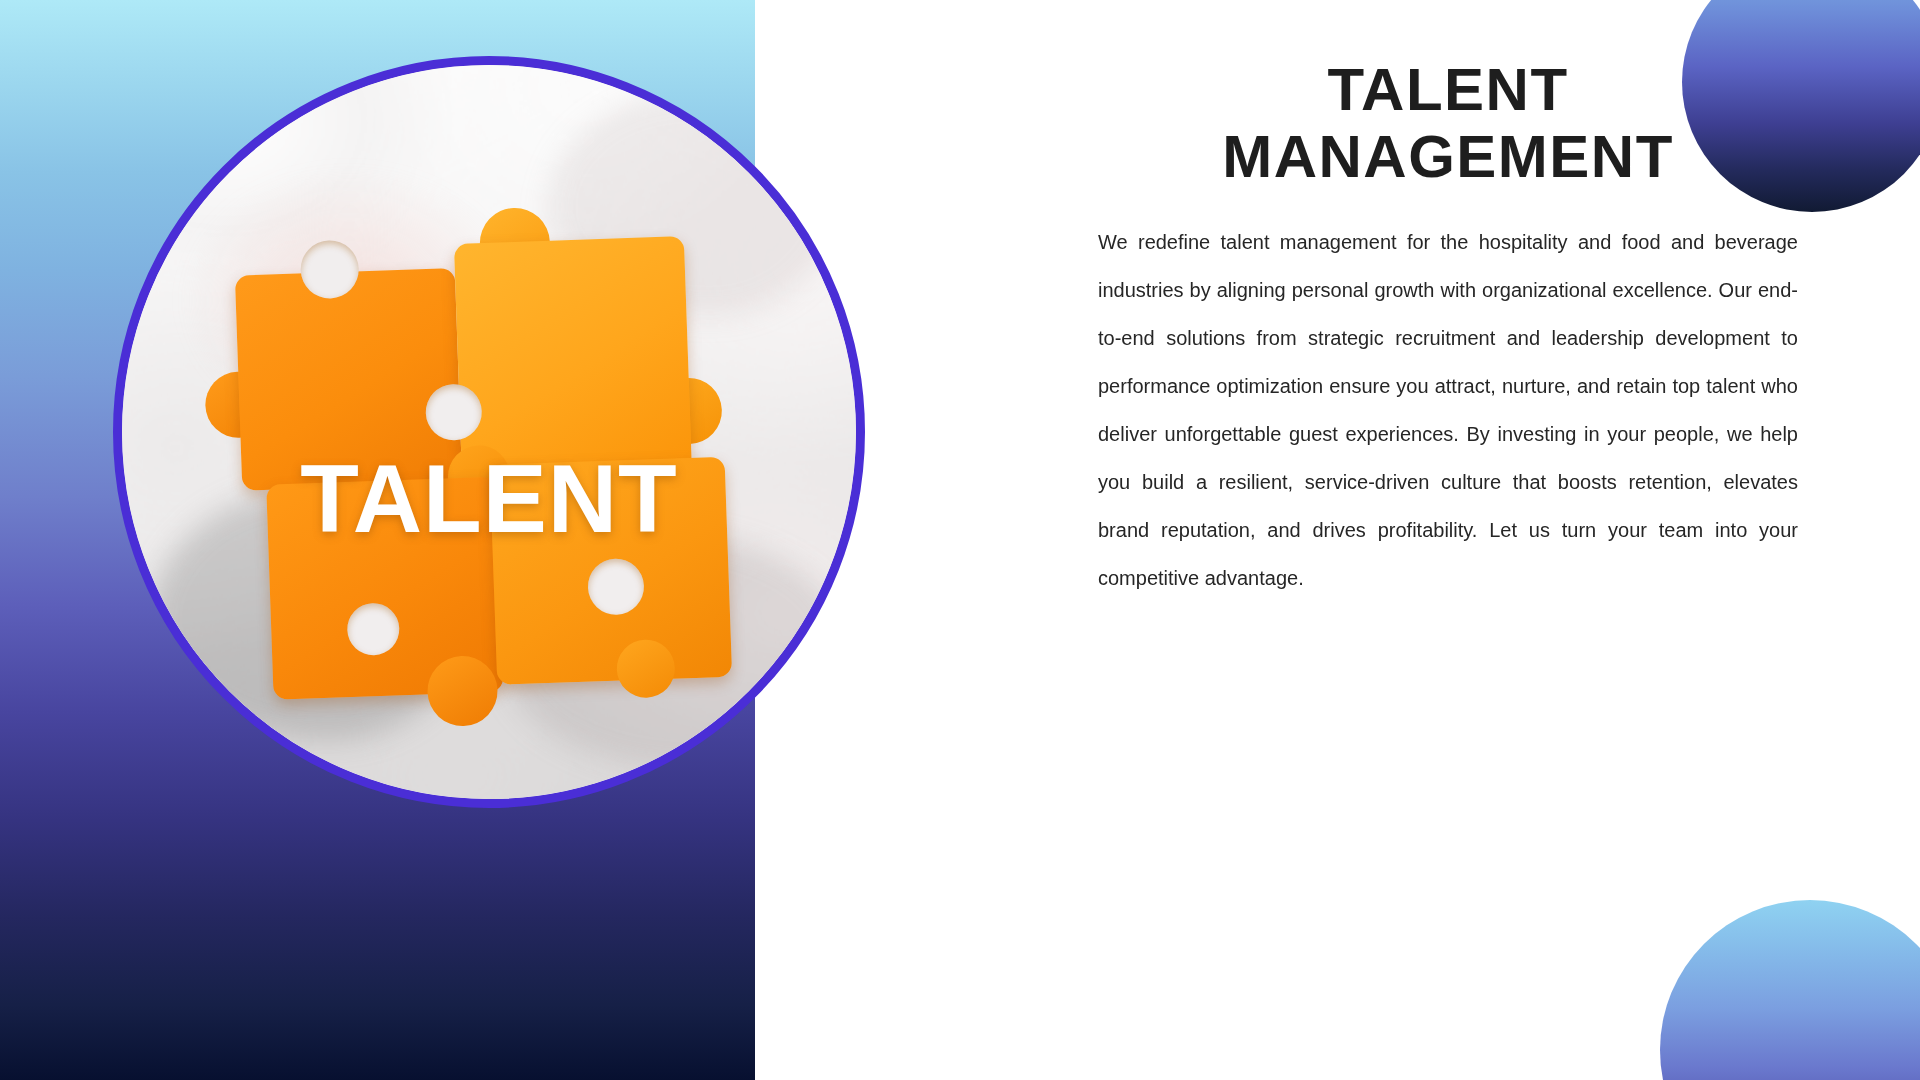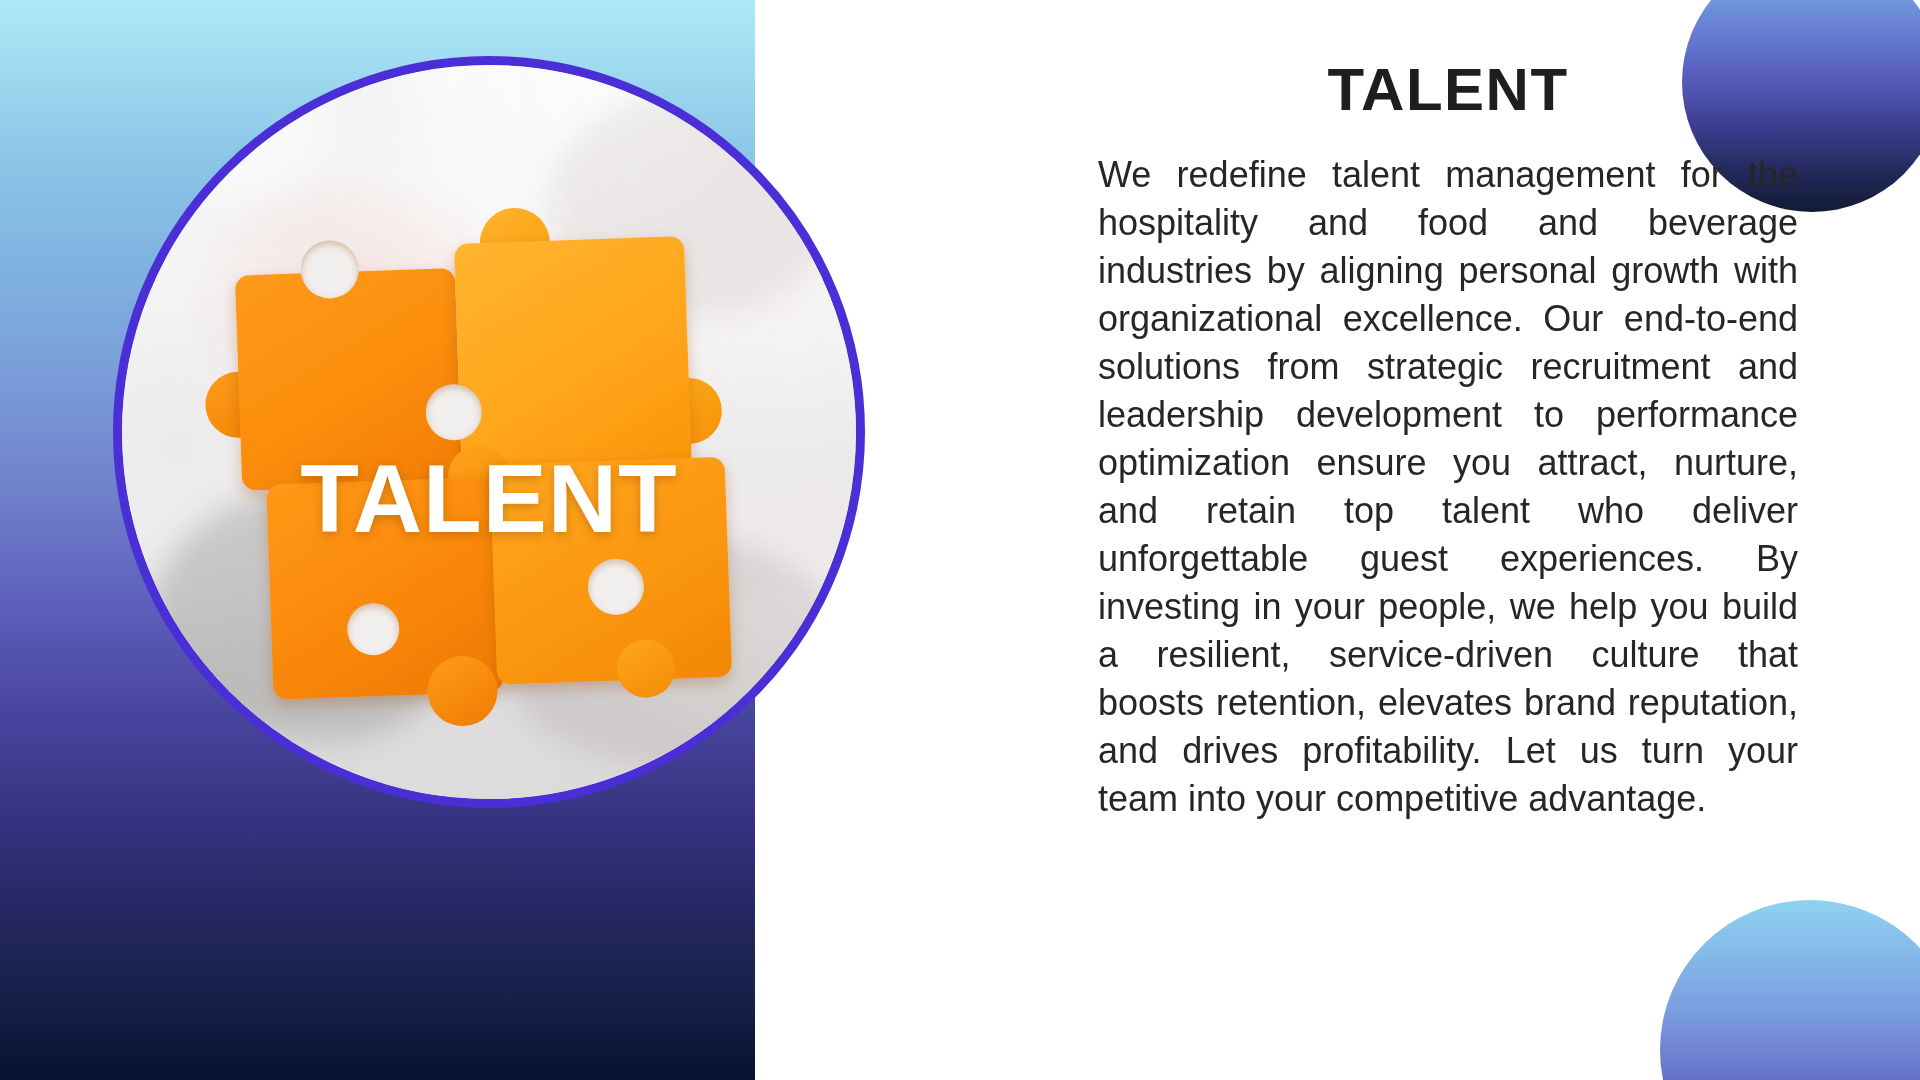--- a/index.html
+++ b/index.html
@@ -222,21 +222,21 @@
   }
   .headline .hl-line { display: block; }
   .body-text {
     margin: 28px 0 0 0;
     width: 700px;
     text-align: justify;
     text-justify: inter-word;
     color: #262626;
     font-family: "Liberation Sans", sans-serif;
     font-weight: 400;
-    font-size: 36px;
+    font-size: 20px;
     line-height: 48px;
     hyphens: none;
   }
 </style>
 </head>
 <body>
 
 <div id="slide">
 
   <div class="left-panel"></div>
@@ -269,17 +269,18 @@
         <div class="notch n4"></div>
       </div>
 
       <div class="talent-word">TALENT</div>
     </div>
   </div>
 
   <div class="content">
     <h1 class="headline">
       <span class="hl-line">TALENT</span>
+      <span class="hl-line">MANAGEMENT</span>
     </h1>
     <p class="body-text">We redefine talent management for the hospitality and food and beverage industries by aligning personal growth with organizational excellence. Our end-to-end solutions from strategic recruitment and leadership development to performance optimization ensure you attract, nurture, and retain top talent who deliver unforgettable guest experiences. By investing in your people, we help you build a resilient, service-driven culture that boosts retention, elevates brand reputation, and drives profitability. Let us turn your team into your competitive advantage.</p>
   </div>
 
 </div>
 
 </body></html>

